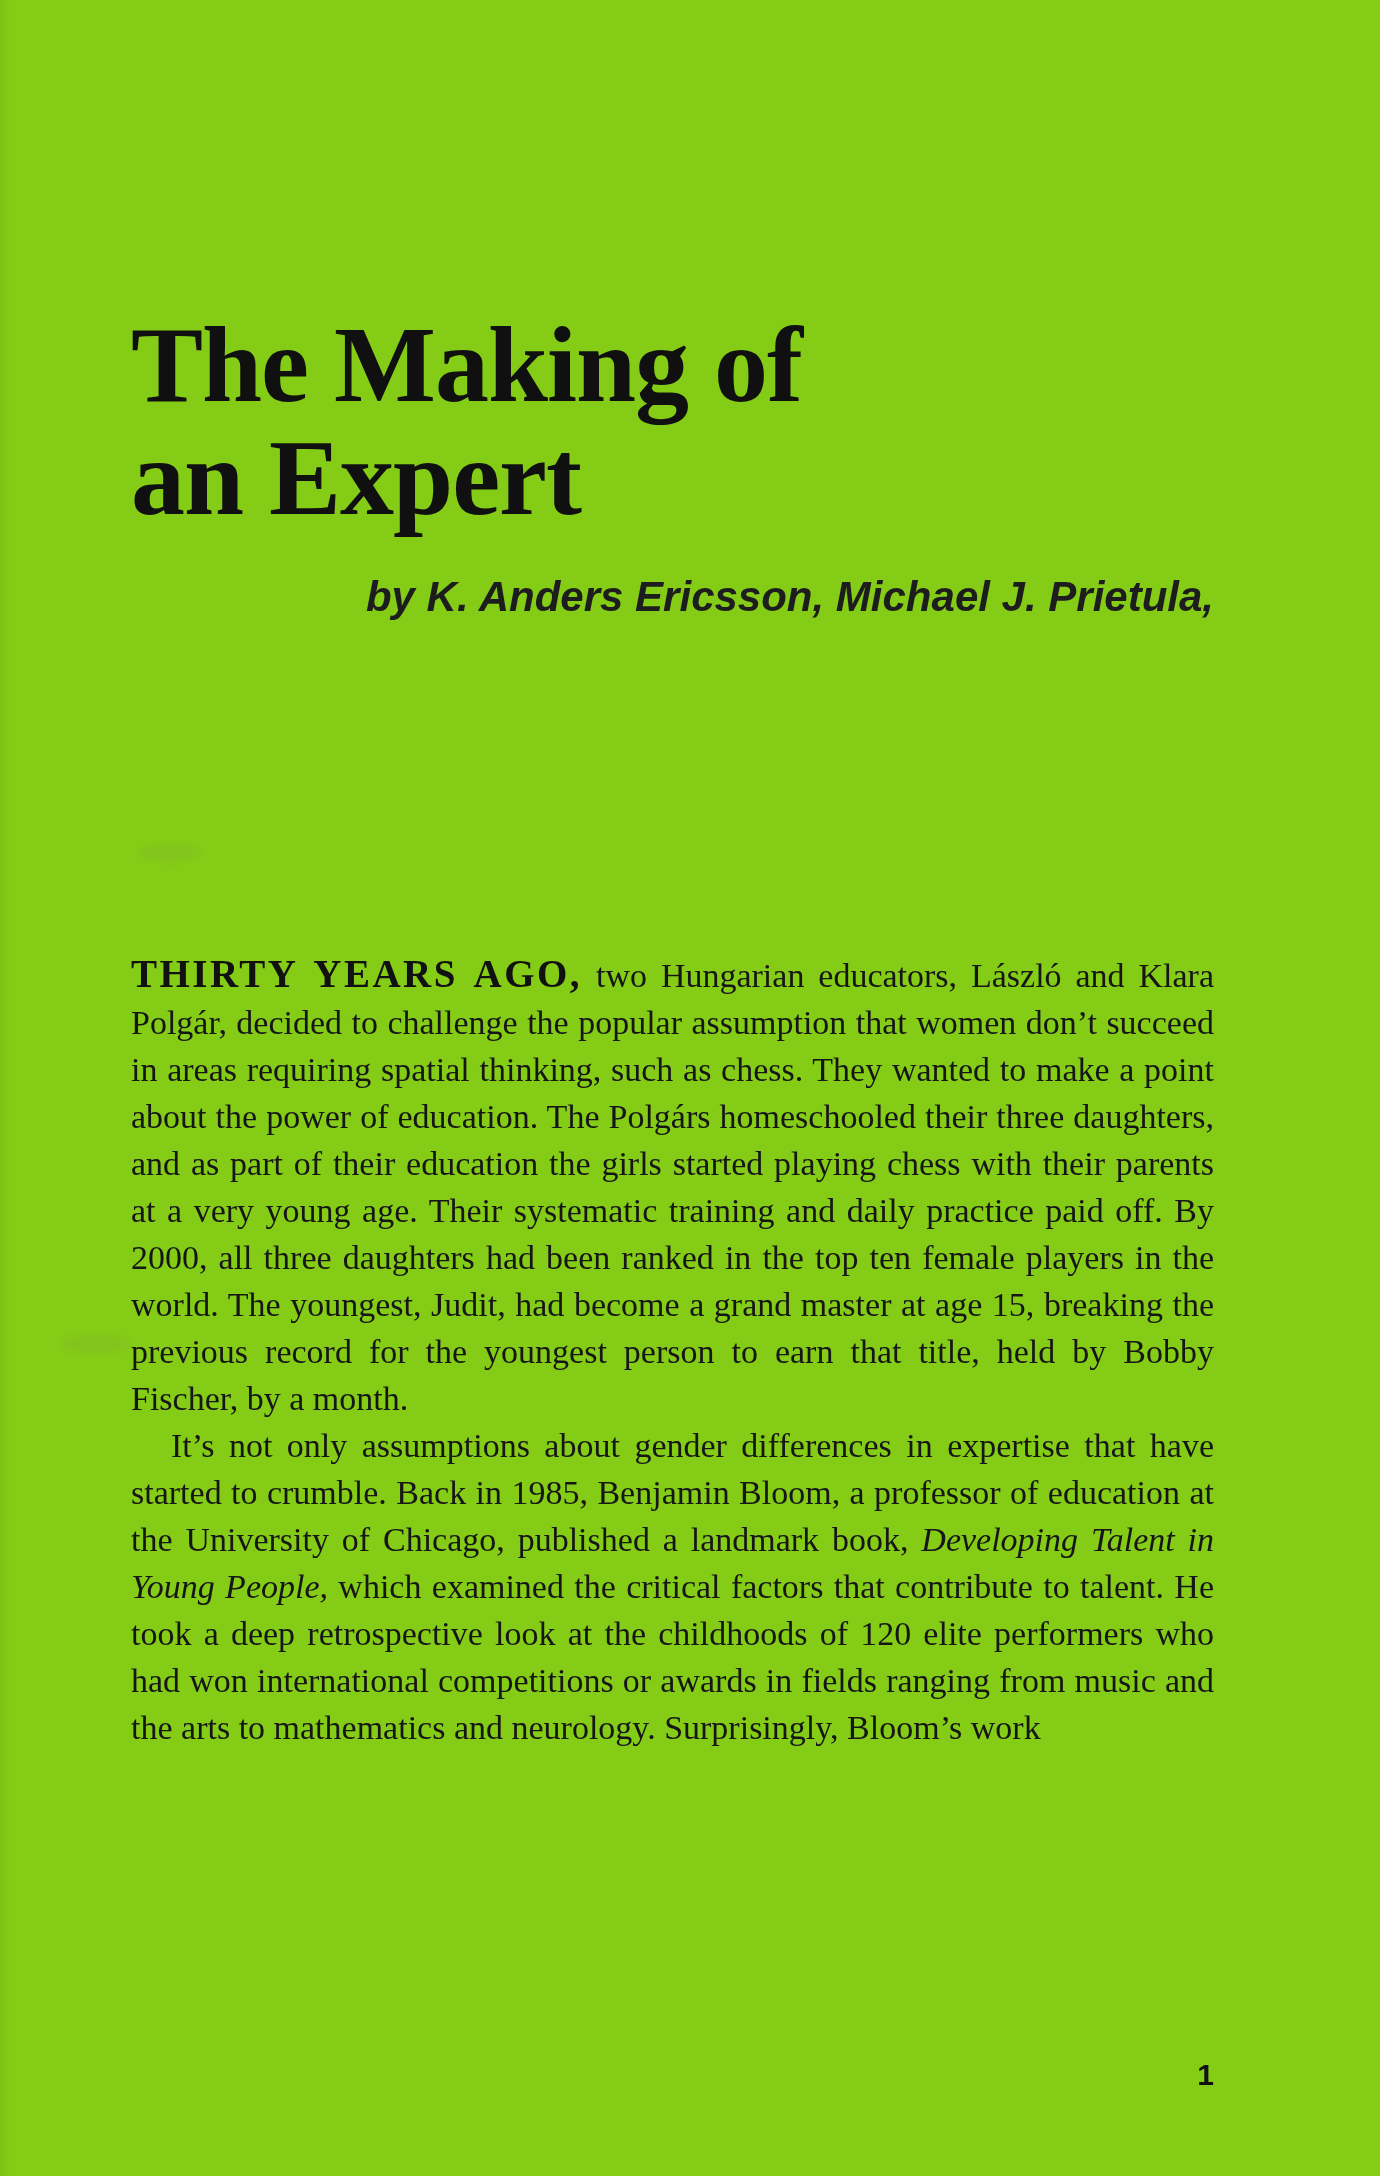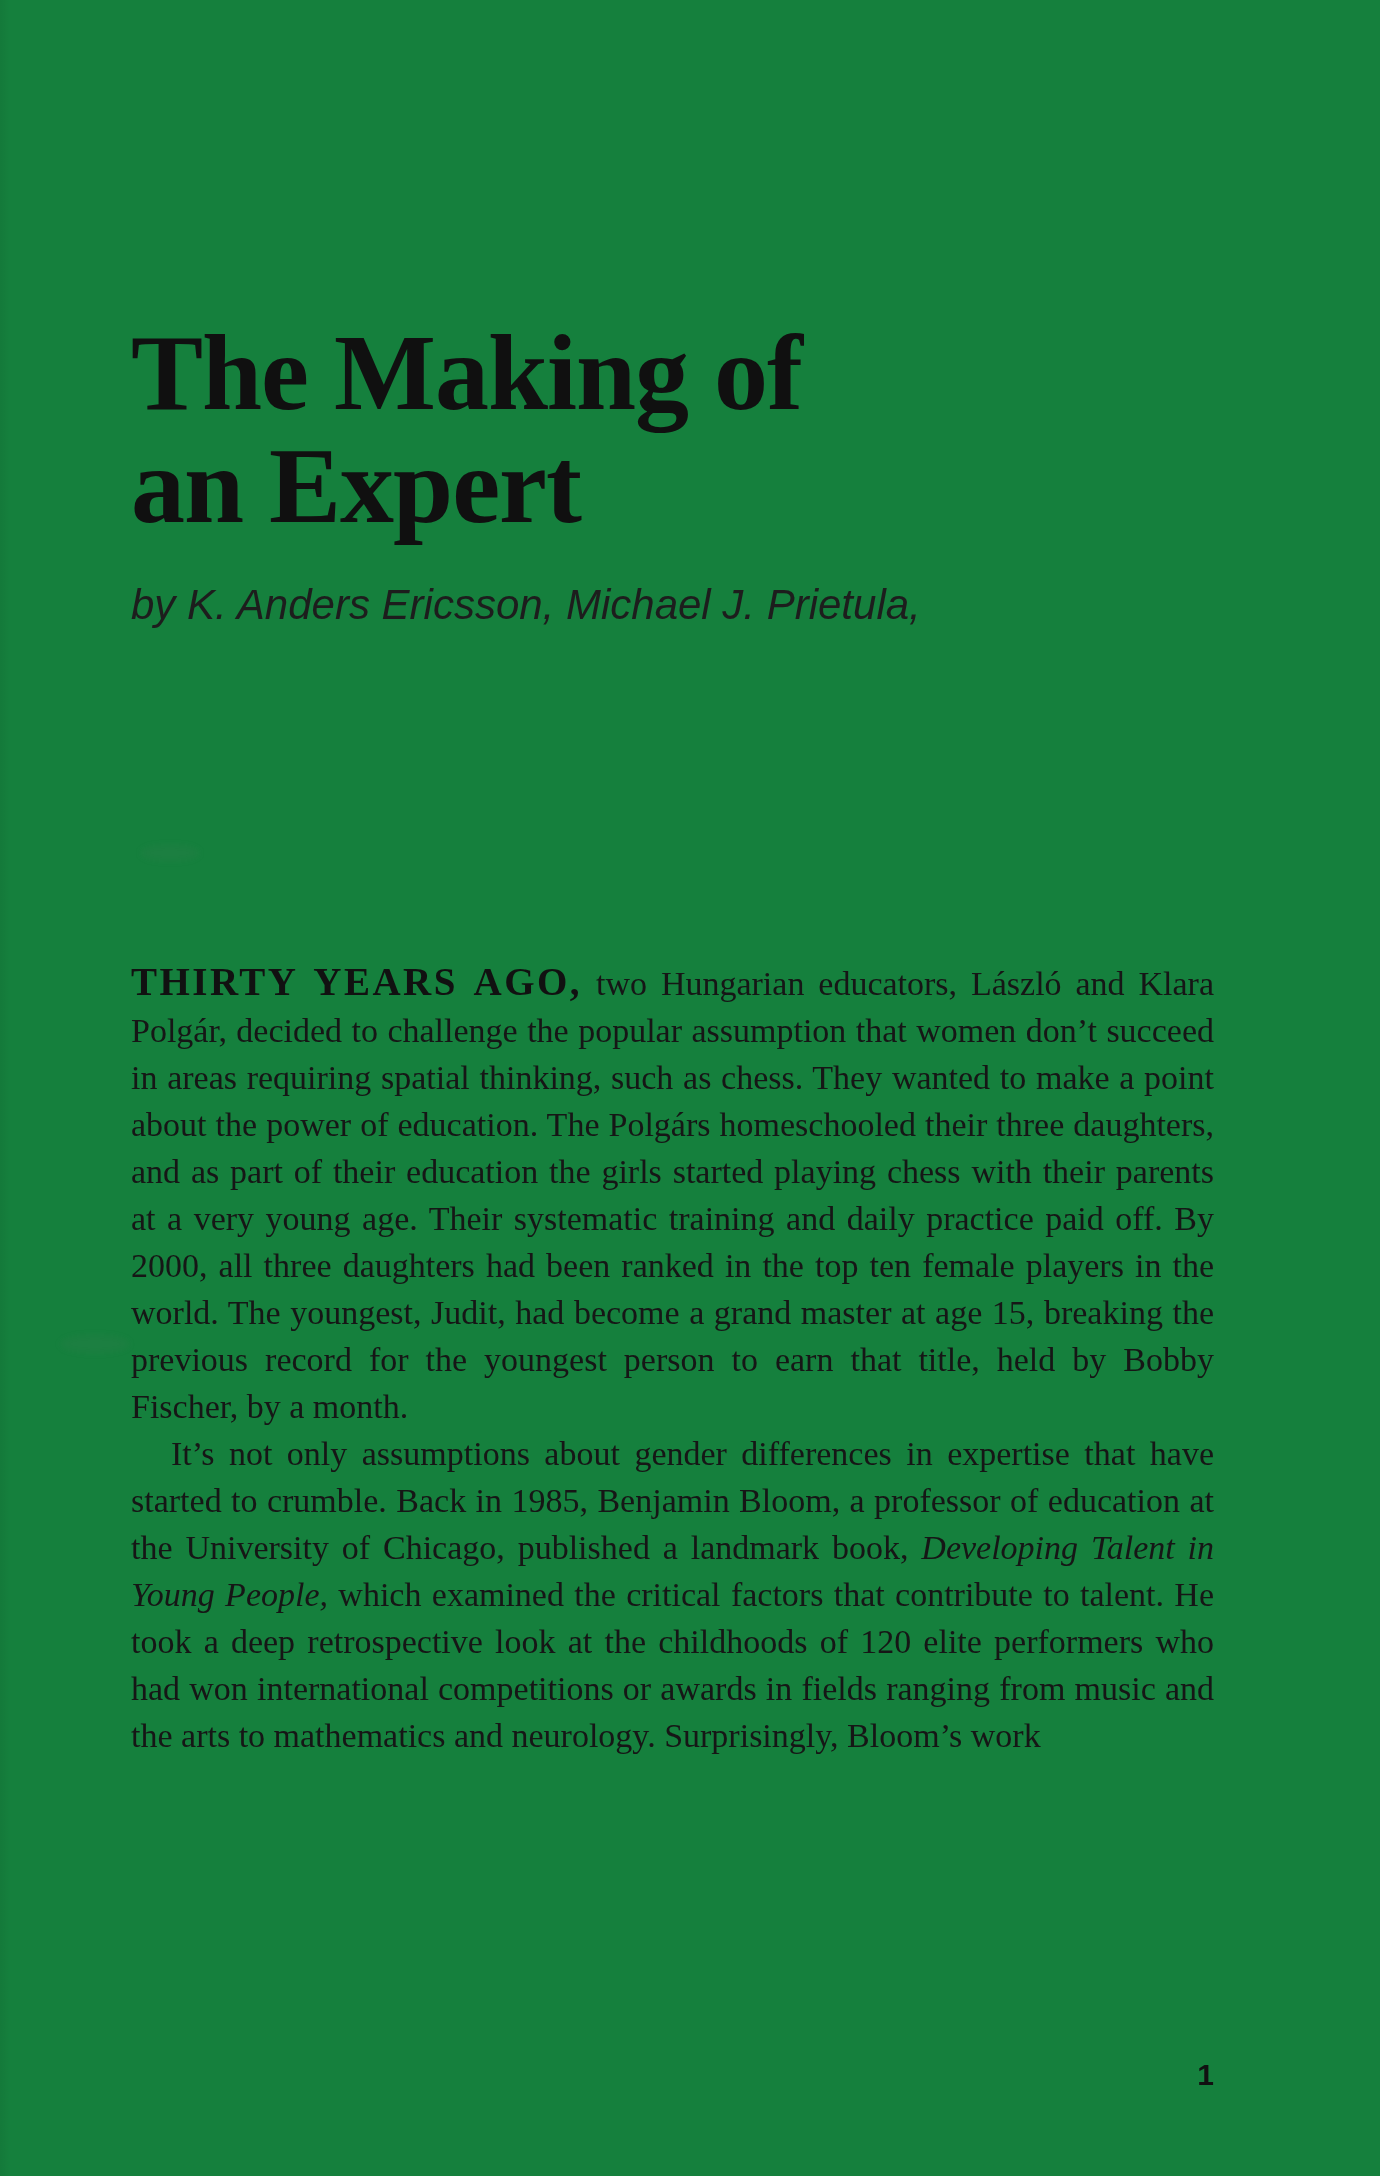--- a/index.html
+++ b/index.html
@@ -9,23 +9,23 @@
   }
   body {
     width: 1380px;
     height: 2176px;
     font-family: "Liberation Serif", serif;
   }
   .page {
     position: relative;
     width: 1380px;
     height: 2176px;
-    background: #15803d;
+    background: #84cc16;
     box-sizing: border-box;
-    padding: 16px 166px 0 131px;
+    padding: 8px 166px 0 131px;
     overflow: hidden;
     color: #1a1a1a;
   }
   
   .page::before {
     content: "";
     position: absolute;
     left: 0; top: 0; bottom: 0;
     width: 10px;
     background: linear-gradient(to right, rgba(0,0,0,0.05), rgba(0,0,0,0));
@@ -38,24 +38,25 @@
     font-size: 108px;
     line-height: 1.05;
     letter-spacing: -1px;
     color: #101010;
   }
   .title-line { display: block; }
   .byline {
     margin: 26px 0 0 0;
     font-family: "Liberation Sans", sans-serif;
     font-style: italic;
-    font-weight: 400;
+    font-weight: 700;
     font-size: 42px;
     line-height: 1.7;
     color: #1d1d1d;
+    text-align: right;
   }
   .article-body {
     margin-top: 318px;
     font-size: 34px;
     line-height: 47px;
     text-align: justify;
     color: #161616;
   }
   .para {
     margin: 0;

